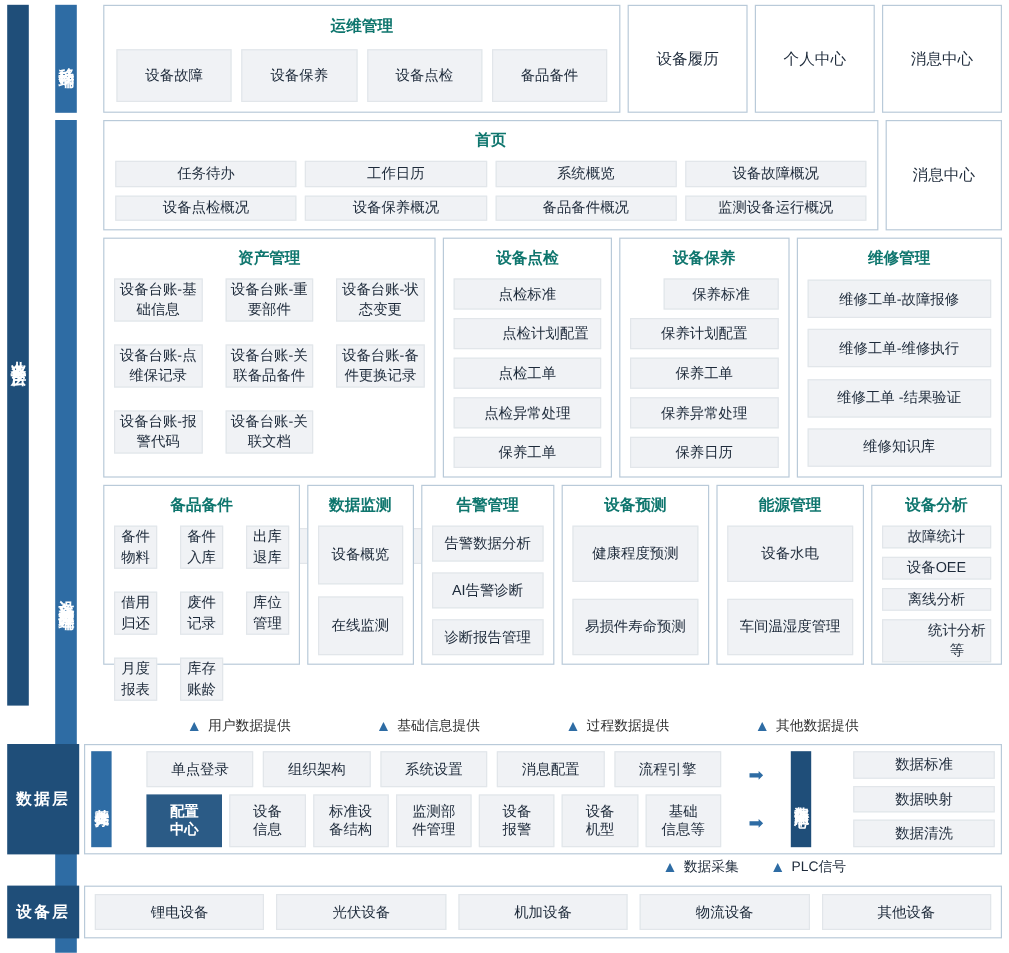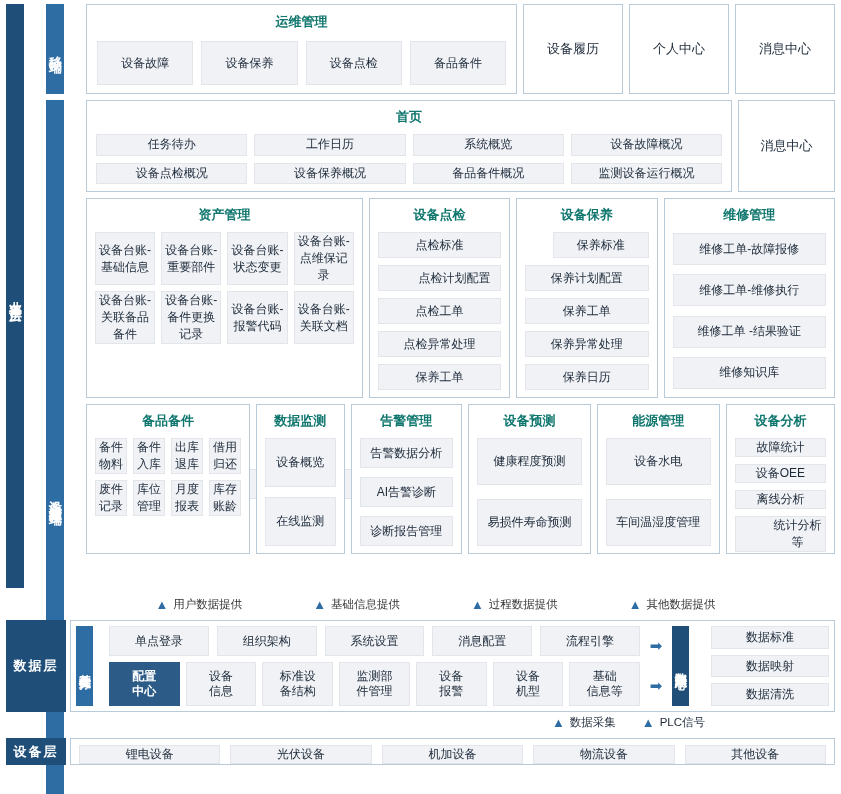--- a/index.html
+++ b/index.html
@@ -40,21 +40,21 @@
 
   .home-row{display:flex;gap:6px;height:92px;}
   .home-box{flex:1;padding:7px 9px;display:flex;flex-direction:column;}
   .home-grid{display:grid;grid-template-columns:repeat(4,1fr);gap:7px;flex:1;margin-top:8px;}
   .msg-box{width:95px;display:flex;align-items:center;justify-content:center;font-size:13px;}
 
   .mid-row{display:flex;gap:6px;height:200px;}
   .mod{padding:7px 8px;display:flex;flex-direction:column;}
   .mod .title{margin-bottom:8px;}
   .mod-body{display:flex;flex-direction:column;gap:7px;flex:1;}
-  .two-col{display:grid;grid-template-columns:1fr 1fr 1fr 1fr;gap:6px;}
+  .two-col{display:grid;grid-template-columns:1fr 1fr 1fr;gap:19px;}
   .asset{flex:1.72;}
   .inspect{flex:0.82;}
   .maint{flex:0.82;}
   .repair{flex:1.02;}
 
   .bot-row{display:flex;gap:6px;height:150px;}
   .spare{flex:1.28;}
   .datamon{flex:0.62;}
   .alarm{flex:0.82;}
   .predict{flex:0.92;}
@@ -75,21 +75,21 @@
   .data-bot .cell{flex-direction:column;line-height:1.25;}
   .cfg-center{background:#2b5b86;color:#fff;border:none;font-weight:bold;}
   .gov-arrows{width:22px;display:flex;flex-direction:column;justify-content:space-around;align-items:center;color:#2e6ca4;font-size:15px;}
   .gov-label{width:34px;}
   .gov-right{width:118px;display:flex;flex-direction:column;gap:6px;}
   .gov-right .cell{flex:1;}
 
   .collect-row{display:flex;justify-content:flex-end;gap:26px;font-size:11.5px;height:20px;align-items:center;padding-right:130px;}
 
   
-  .dev-layer{display:flex;gap:4px;height:27px;margin-top:6px;align-items:stretch;}
+  .dev-layer{display:flex;gap:4px;height:44px;margin-top:6px;align-items:stretch;}
   .devl-label{width:60px;}
   .devl-main{flex:1;display:grid;grid-template-columns:repeat(5,1fr);gap:10px;padding:6px 8px;}
 </style>
 </head>
 <body>
 
 <div class="page">
 
   <div class="biz" style="height:592px;padding:4px 6px 0 6px;box-sizing:border-box;">
     <div class="biz-left">
@@ -279,21 +279,21 @@
       <span>其他数据提供</span>
     </div>
   </div>
 
   <div style="padding:0 6px;box-sizing:border-box;">
     <div class="data-row">
       <div class="data-label">
         <div class="vbar dark" style="height:100%;writing-mode:horizontal-tb;">数据层</div>
       </div>
 
-      <div class="panel" style="flex:1;display:flex;padding:5px;gap:5px;">
+      <div class="panel" style="flex:1;display:flex;padding:5px;gap:18px;">
         <div class="base-label">
           <div class="vbar mid" style="height:100%;font-size:12px;letter-spacing:1px;">基础支撑</div>
         </div>
 
         <div class="data-main">
           <div class="data-top">
             <div class="cell">单点登录</div>
             <div class="cell">组织架构</div>
             <div class="cell">系统设置</div>
             <div class="cell">消息配置</div>

